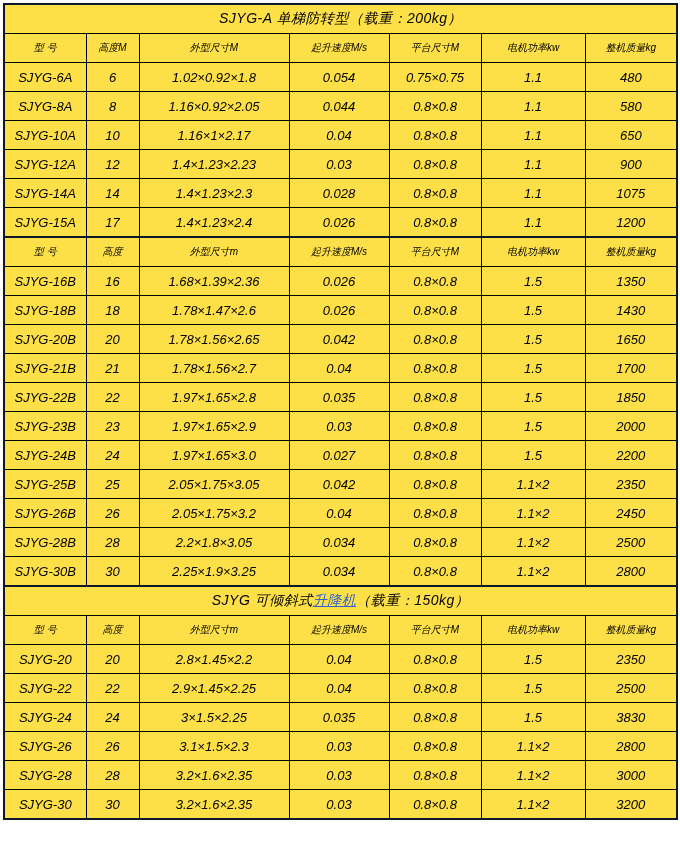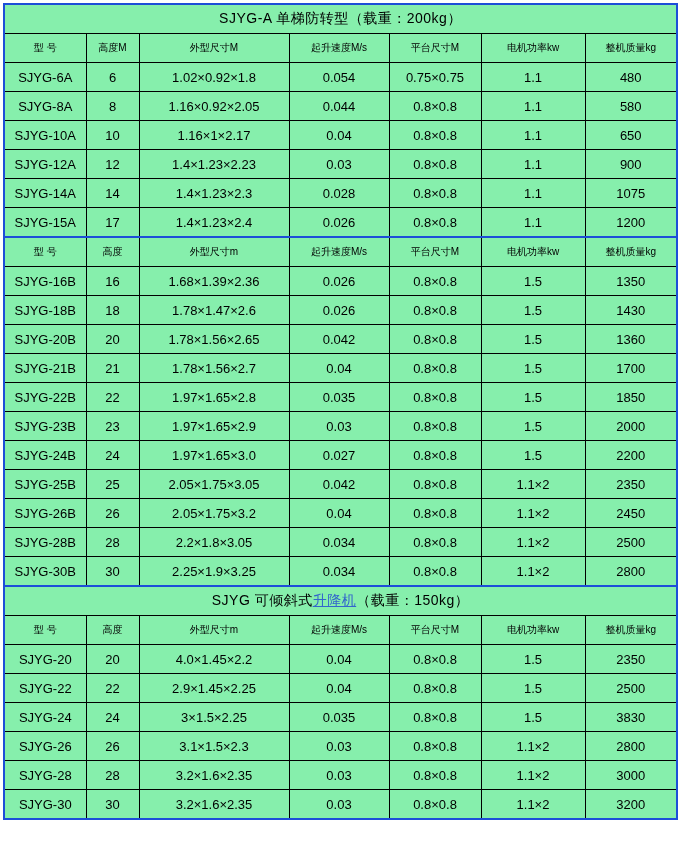--- a/index.html
+++ b/index.html
@@ -10,22 +10,23 @@
   .page {
     width: 673px;
     padding: 3px 0 7px 3px;
     font-family: "Liberation Sans", "DejaVu Sans", sans-serif;
     color: #000000;
   }
   table.spec {
     border-collapse: collapse;
     table-layout: fixed;
     width: 673px;
-    border: 2px solid #1d4ed8;
-    background: #86efac;
+    border: 2px solid #0f172a;
+    background: #fde047;
+    font-style: italic;
   }
   table.spec + table.spec {
     margin-top: -2px;
   }
   table.spec td, table.spec th {
     border: 1px solid #000000;
     text-align: center;
     vertical-align: middle;
     height: 28px;
     padding: 0 2px;
@@ -169,21 +170,21 @@
           <td>1.5</td>
           <td>1430</td>
         </tr>
         <tr>
           <td>SJYG-20B</td>
           <td>20</td>
           <td>1.78×1.56×2.65</td>
           <td>0.042</td>
           <td>0.8×0.8</td>
           <td>1.5</td>
-          <td>1360</td>
+          <td>1650</td>
         </tr>
         <tr>
           <td>SJYG-21B</td>
           <td>21</td>
           <td>1.78×1.56×2.7</td>
           <td>0.04</td>
           <td>0.8×0.8</td>
           <td>1.5</td>
           <td>1700</td>
         </tr>
@@ -271,21 +272,21 @@
           <th>高度</th>
           <th>外型尺寸m</th>
           <th>起升速度M/s</th>
           <th>平台尺寸M</th>
           <th>电机功率kw</th>
           <th>整机质量kg</th>
         </tr>
         <tr>
           <td>SJYG-20</td>
           <td>20</td>
-          <td>4.0×1.45×2.2</td>
+          <td>2.8×1.45×2.2</td>
           <td>0.04</td>
           <td>0.8×0.8</td>
           <td>1.5</td>
           <td>2350</td>
         </tr>
         <tr>
           <td>SJYG-22</td>
           <td>22</td>
           <td>2.9×1.45×2.25</td>
           <td>0.04</td>

